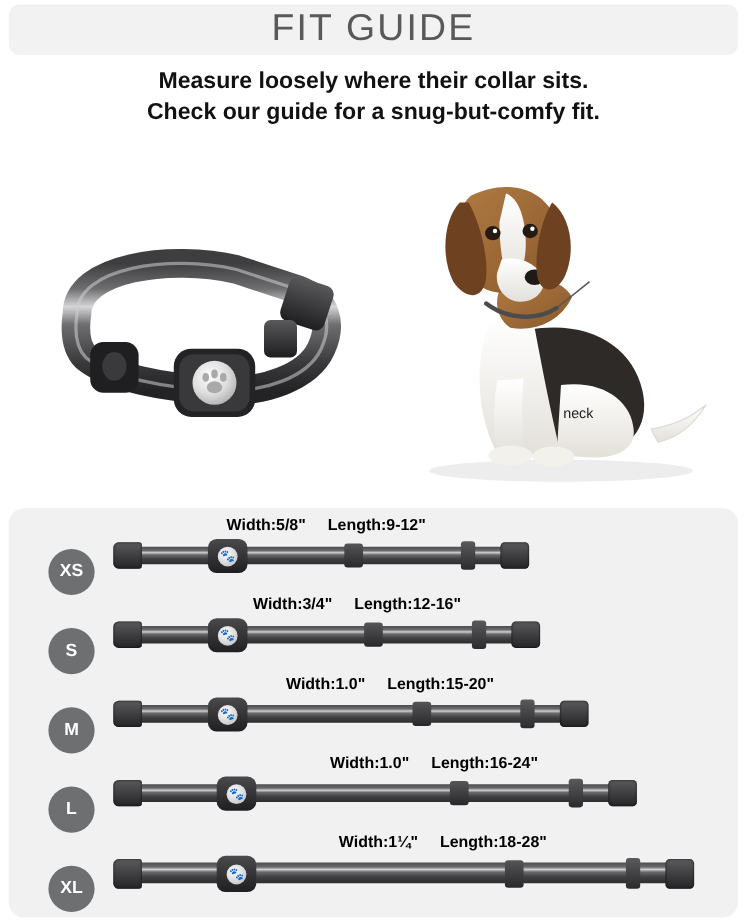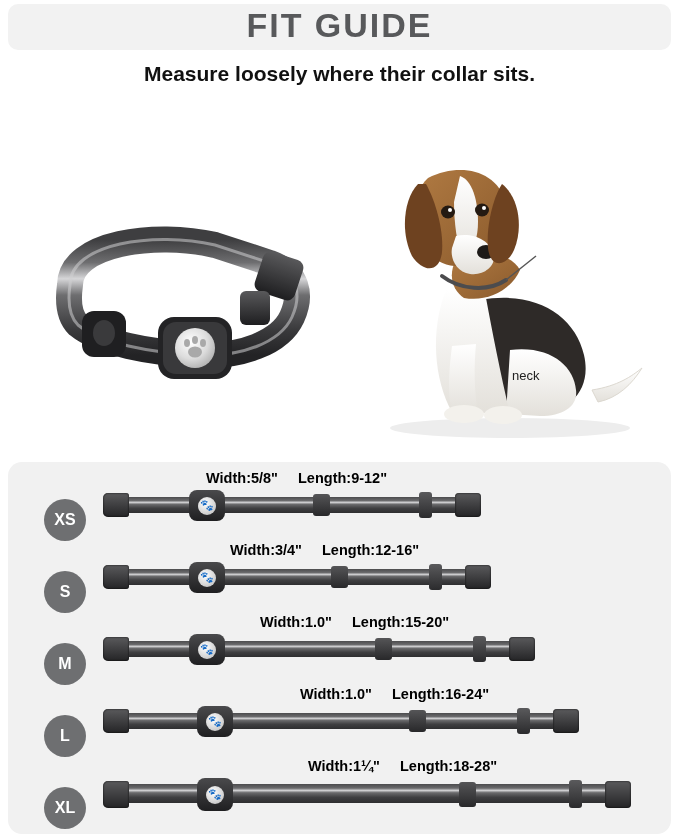--- a/index.html
+++ b/index.html
@@ -25,21 +25,21 @@
     background: #f2f2f2;
     border-radius: 10px;
   }
   .fit-title {
     position: absolute;
     left: 0;
     top: 6px;
     width: 679px;
     text-align: center;
     font-size: 34px;
-    font-weight: bold;
+    font-weight: normal;
     letter-spacing: 2px;
     color: #58595b;
     font-family: "Liberation Sans", sans-serif;
   }
   .subtitle {
     position: absolute;
     left: 0;
     top: 60px;
     width: 679px;
     text-align: center;
@@ -188,20 +188,21 @@
     color: #8c8c8c;
   }
 </style>
 </head>
 <body>
 
 <div class="header-band"></div>
 <div class="fit-title">FIT GUIDE</div>
 <div class="subtitle">
   <div>Measure loosely where their collar sits.</div>
+  <div>Check our guide for a snug-but-comfy fit.</div>
 </div>
 
 <div class="hero">
 
   <svg class="collar-photo" viewBox="0 0 290 180">
     <defs>
       <linearGradient id="strapG" x1="0" y1="0" x2="0" y2="1">
         <stop offset="0%" stop-color="#3e3e40"></stop>
         <stop offset="20%" stop-color="#6e6e70"></stop>
         <stop offset="34%" stop-color="#d6d6d8"></stop>

